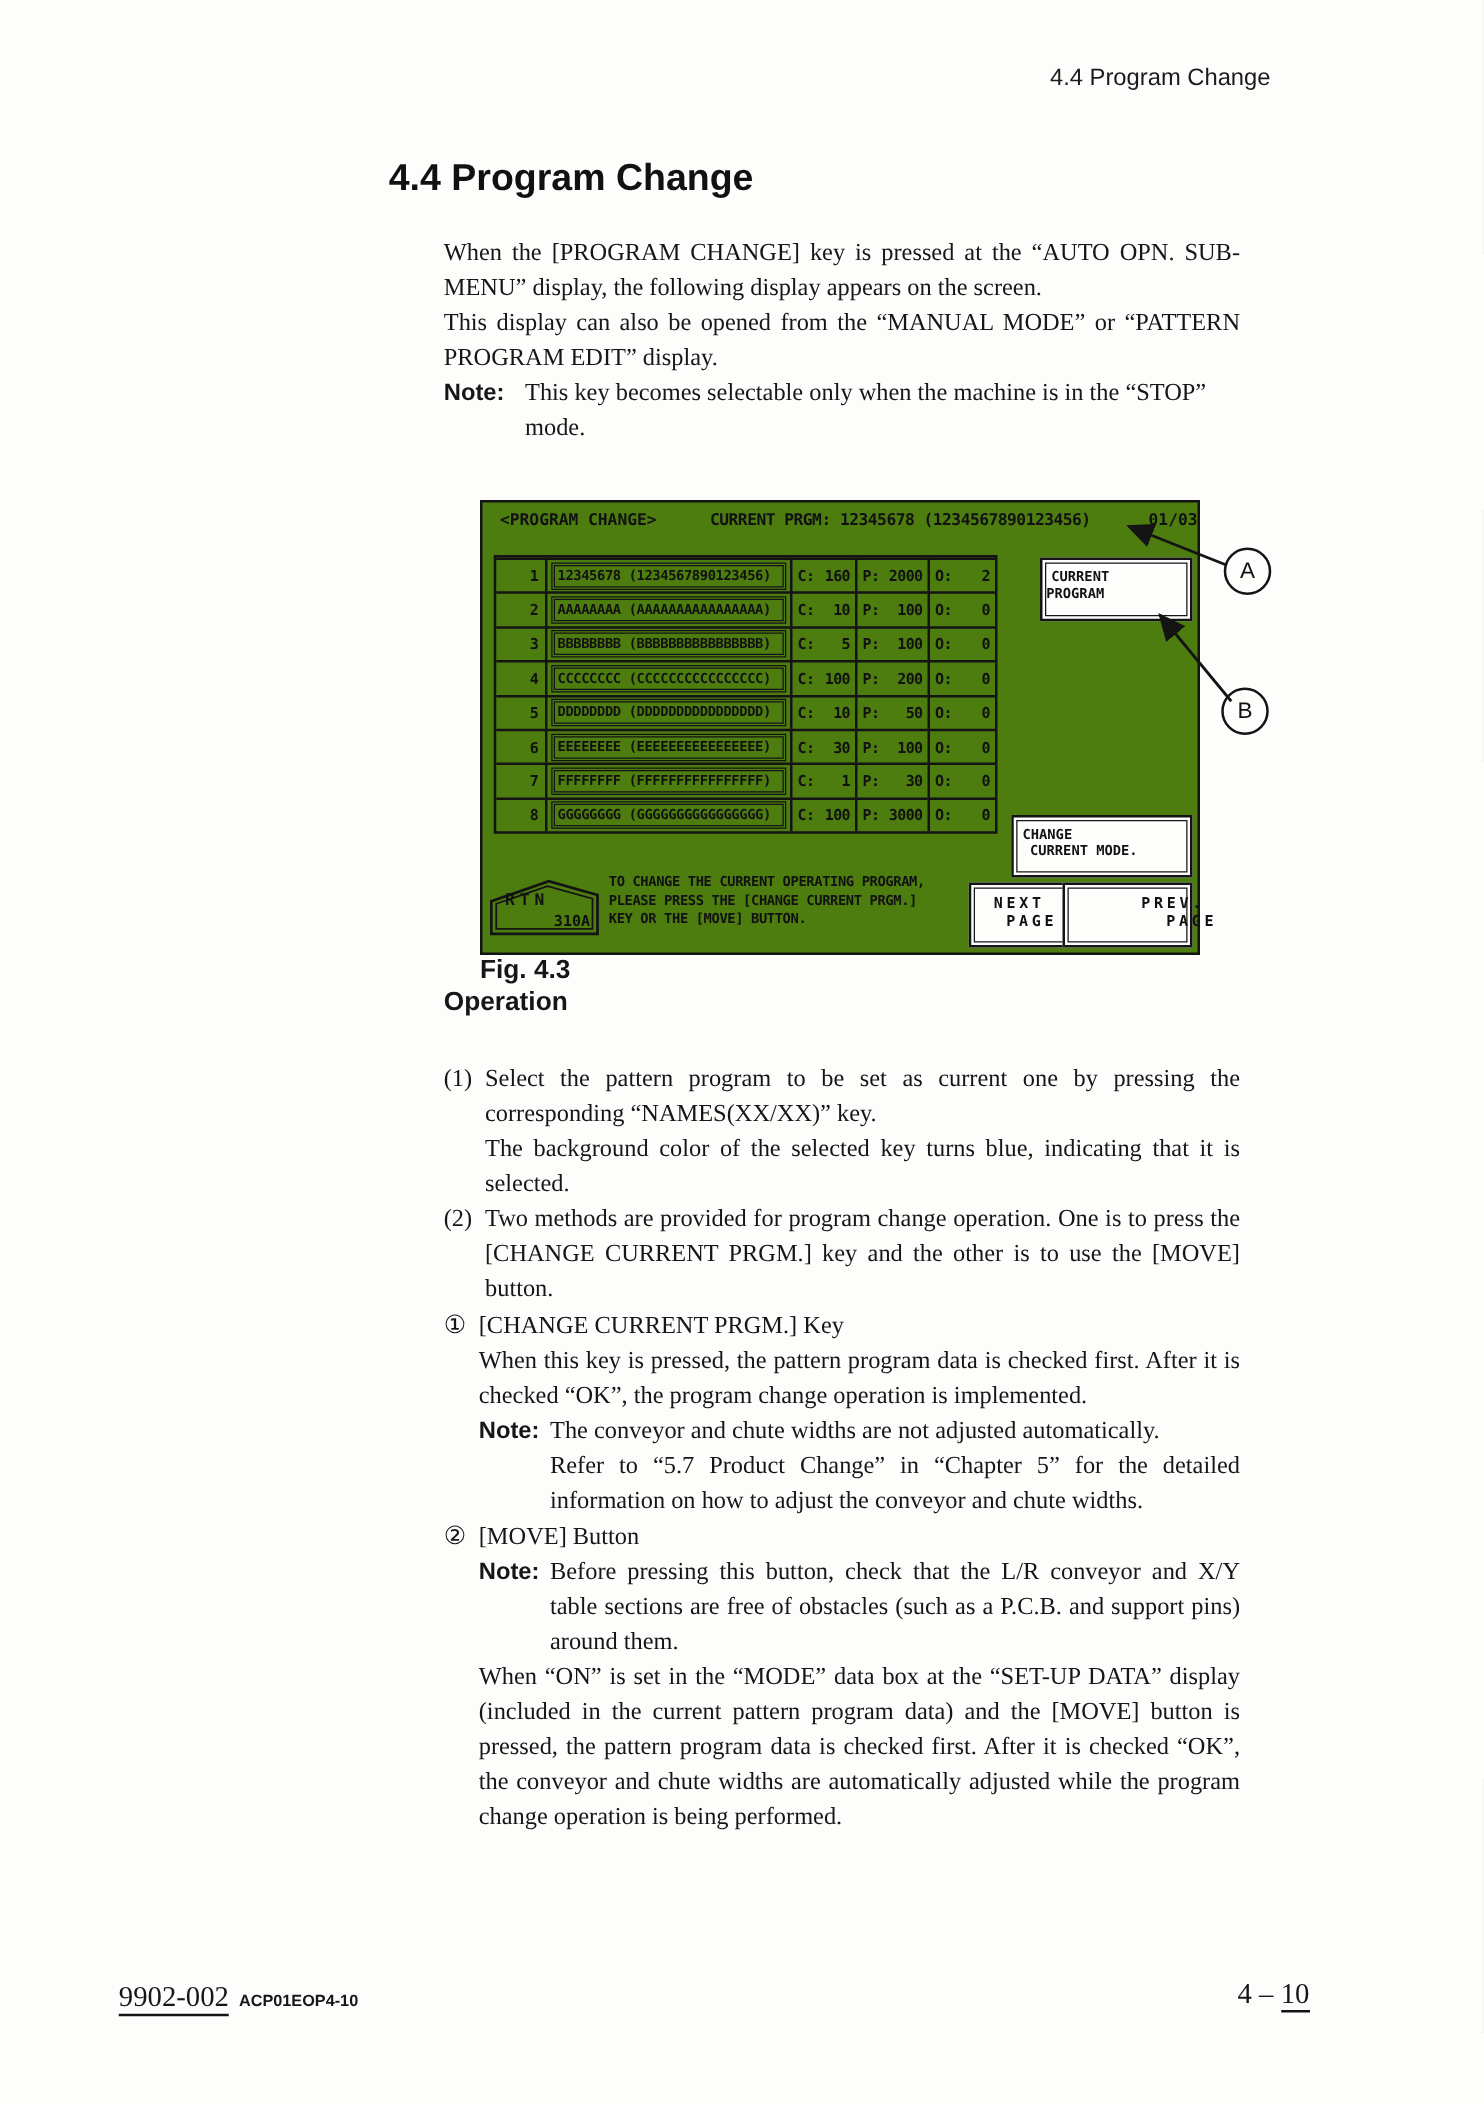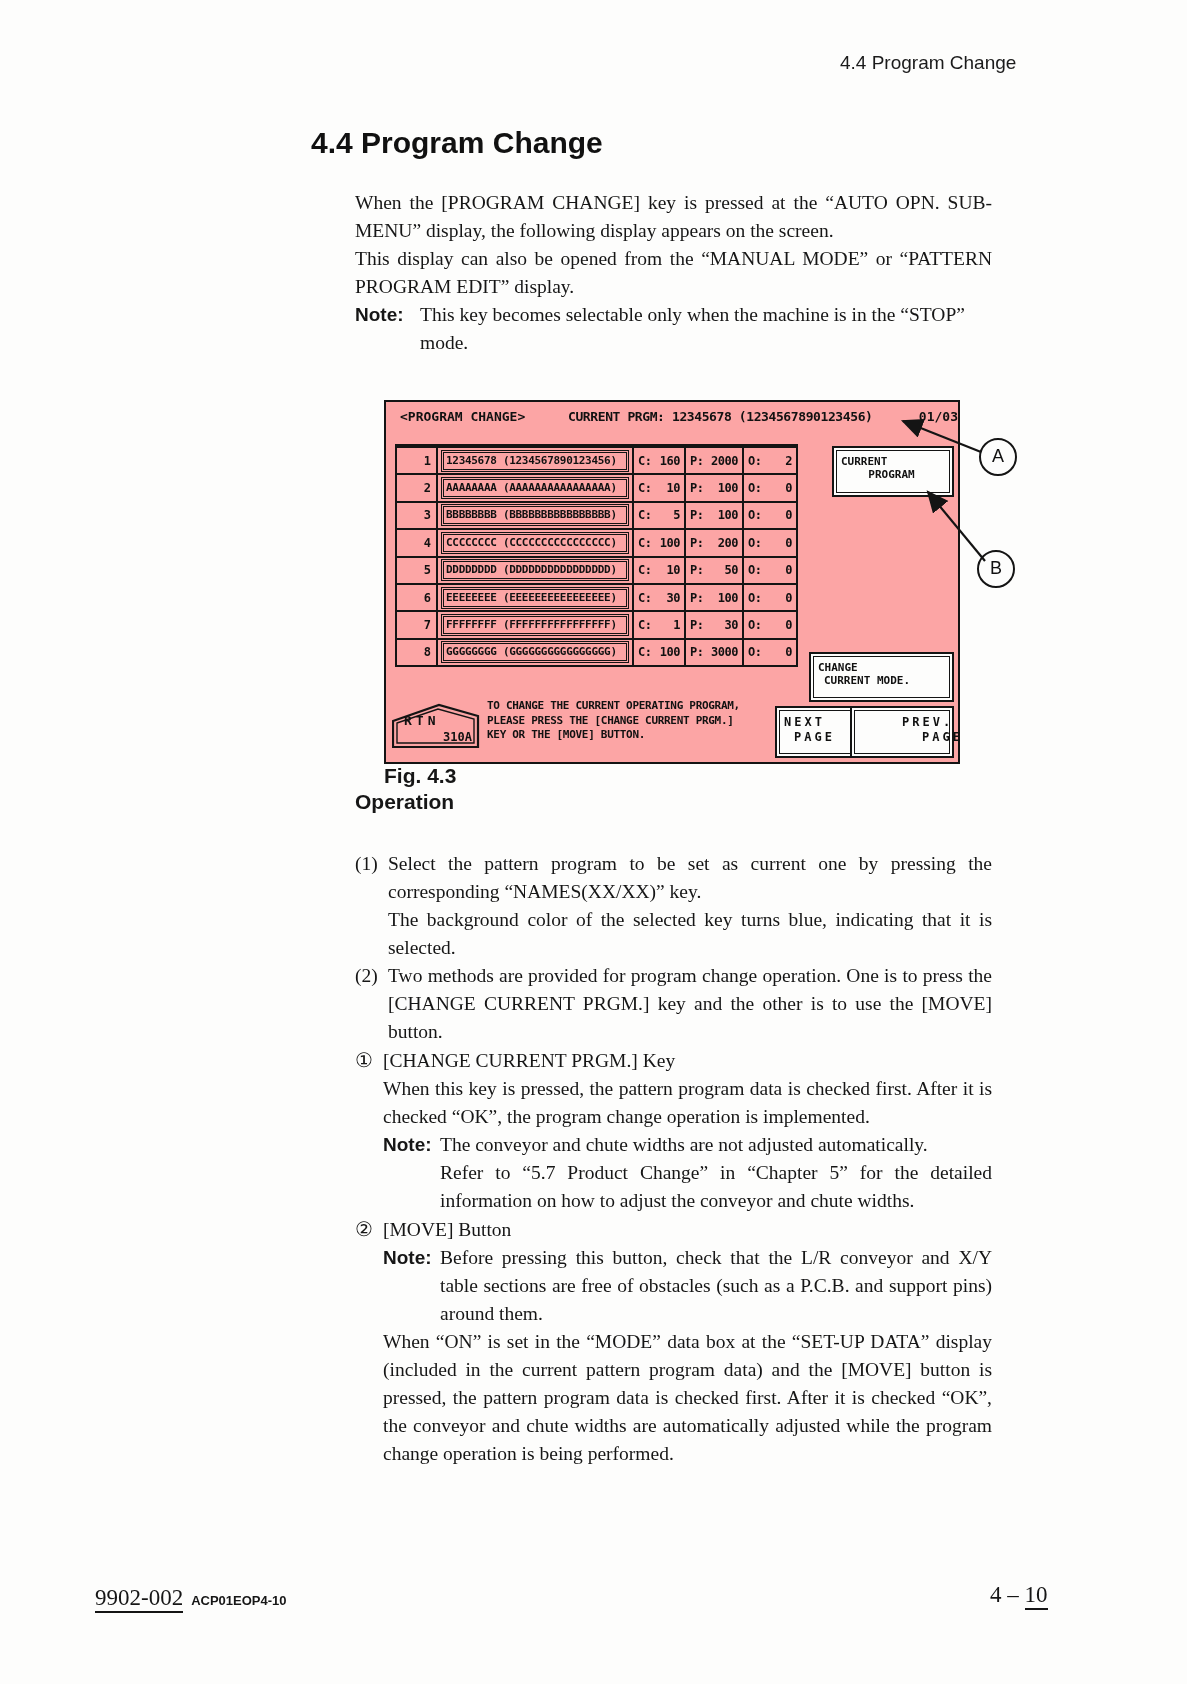--- a/index.html
+++ b/index.html
@@ -12,21 +12,21 @@
          font-weight:bold;font-size:30px;letter-spacing:0px;color:#111;}
   
   .intro{position:absolute;left:355px;top:189px;width:637px;font-size:19.5px;line-height:28px;
          text-align:justify;}
   .intro p{margin:0;}
   .hang65{padding-left:65px;text-indent:-65px;text-align:left;}
   .notelab65{display:inline-block;width:65px;text-indent:0;font-family:"Liberation Sans",sans-serif;
              font-weight:bold;font-size:19px;}
   
   .fig{position:absolute;left:384px;top:400px;width:572px;height:360px;border:2.5px solid #141414;
-       background:#fca5a5;font-family:"DejaVu Sans Mono",monospace;font-weight:bold;color:#111;text-decoration:underline;}
+       background:#4d7c0f;font-family:"DejaVu Sans Mono",monospace;font-weight:bold;color:#111;text-decoration:underline;}
   .scr-title{position:absolute;left:14px;top:7px;font-size:13px;white-space:nowrap;}
   .scr-current{position:absolute;left:182px;top:7px;font-size:13px;white-space:nowrap;letter-spacing:-0.4px;}
   .scr-page{position:absolute;right:0;top:7px;font-size:13px;margin-left:36px;}
   .tbl{position:absolute;left:9px;top:42px;width:399px;border:2.5px solid #141414;}
   .thead,.tr{display:grid;}
   .thead{grid-template-columns:39px 196px 164px;height:27px;}
   .tr{grid-template-columns:39px 196px 52px 58px 54px;height:27.4px;}
   .thead>div,.tr>div{border-left:2px solid #141414;display:flex;align-items:center;overflow:hidden;}
   .thead>div:first-child,.tr>div:first-child{border-left:none;}
   .tr>div{border-top:2px solid #141414;}
@@ -36,23 +36,23 @@
             letter-spacing:-0.5px;margin-left:6px;}
   .td-no{justify-content:flex-end;padding-right:5px;font-size:12px;}
   .td-st{justify-content:space-between;padding:0 4px;font-size:12px;letter-spacing:-0.5px;white-space:nowrap;}
   .keybtn{flex:1;margin:2px 3px;border:1.5px solid #141414;padding:1px;cursor:pointer;}
   .keybtn .kin{display:block;border:1px solid #141414;font-size:11px;letter-spacing:-0.3px;
                line-height:16px;padding:0 2px;white-space:nowrap;overflow:hidden;}
   .dblkey{position:absolute;border:2px solid #141414;padding:2px;cursor:pointer;background:#fdfdfc;}
   .dblkey .kin2{position:relative;border:1.5px solid #141414;width:100%;height:100%;box-sizing:border-box;
                 font-size:11px;line-height:13px;}
   .kl1{display:block;padding:4px 0 0 4px;white-space:nowrap;}
-  .kl2r{display:block;text-align:center;padding-right:3px;white-space:nowrap;}
+  .kl2r{display:block;text-align:left;padding-right:3px;white-space:nowrap;}
   .kl2i{display:block;padding-left:10px;white-space:nowrap;}
-  .pg{letter-spacing:3px;}
+  .pg{letter-spacing:3px;margin-left:11px;}
   .msg{position:absolute;left:101px;top:297px;font-size:11px;line-height:14.5px;letter-spacing:-0.3px;
        white-space:nowrap;}
   .rtn{position:absolute;left:6px;top:301px;width:88px;height:46px;cursor:pointer;}
   .rtn svg{position:absolute;left:0;top:0;}
   .rtn .rl{position:absolute;left:12px;top:10px;font-size:13px;letter-spacing:4px;}
   .rtn .rc{position:absolute;right:8px;bottom:5px;font-size:12px;}
   
   .callout{position:absolute;width:34px;height:34px;border:2px solid #141414;border-radius:50%;
            text-align:center;line-height:32px;font-family:"Liberation Sans",sans-serif;font-size:18px;
            color:#111;background:#fdfdfc;}

